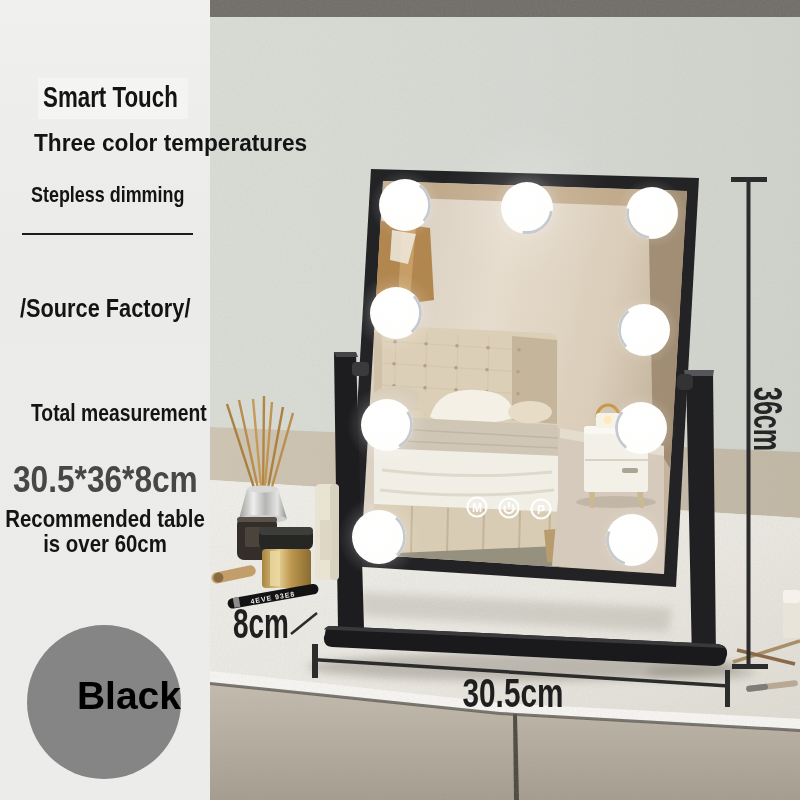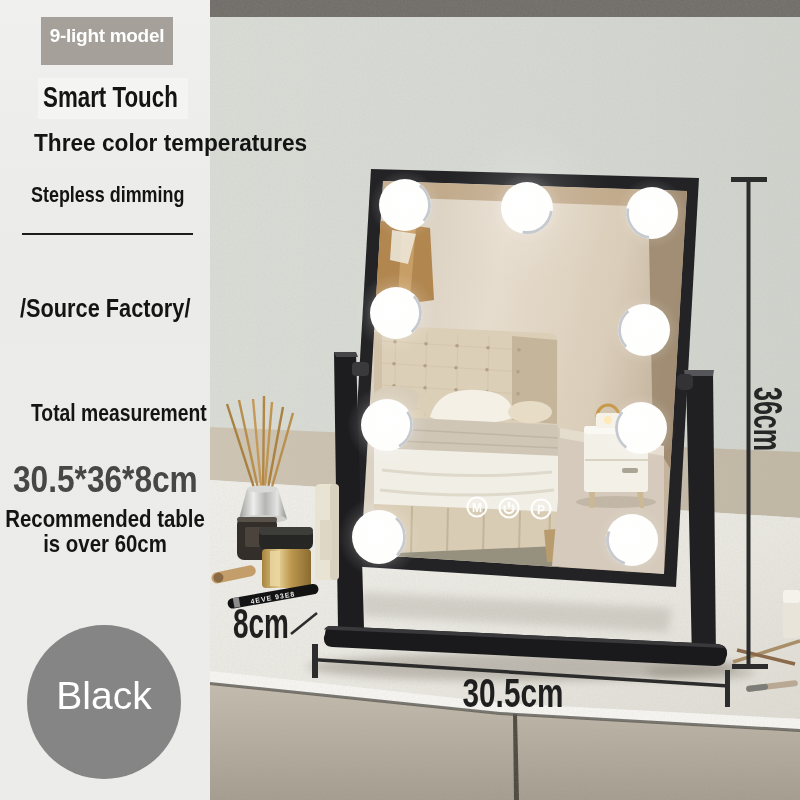--- a/index.html
+++ b/index.html
@@ -335,35 +335,34 @@
 
     <text x="513" y="707" font-size="40" font-weight="bold" fill="#1f1f1f" text-anchor="middle" textLength="101" lengthAdjust="spacingAndGlyphs">30.5cm</text>
 
     <text x="233" y="638" font-size="42" font-weight="bold" fill="#1f1f1f" textLength="56" lengthAdjust="spacingAndGlyphs">8cm</text>
 
     <line x1="291" y1="634" x2="317" y2="613" stroke="#2c2c2c" stroke-width="2.5"></line>
   </svg>
 
   <div class="abs" style="left:0;top:0;width:210px;height:800px;background:linear-gradient(180deg,#f0f0ee 0%,#ebebe9 30%,#ececea 100%);"></div>
 
-  <div class="abs" style="left:41px;top:17px;width:132px;height:48px;background:#a5a09a;color:#fff;font-weight:bold;font-size:19px;line-height:38px;text-align:center;letter-spacing:-0.3px;">9-light model</div>
 
   <div class="abs" style="left:38px;top:78px;width:150px;height:41px;background:#f4f4f2;"></div>
 
   <div class="abs txt" style="left:43px;top:83px;font-size:29px;line-height:29px;transform:scaleX(0.77);transform-origin:0 0;">Smart Touch</div>
 
   <div class="abs txt" style="left:34px;top:132px;font-size:23px;line-height:23px;transform:scaleX(0.985);transform-origin:0 0;">Three color temperatures</div>
 
   <div class="abs txt" style="left:31px;top:184px;font-size:22px;line-height:22px;transform:scaleX(0.815);transform-origin:0 0;">Stepless dimming</div>
 
   <div class="abs" style="left:22px;top:233px;width:171px;height:2px;background:#1c1c1c;"></div>
 
   <div class="abs txt" style="left:20px;top:296px;font-size:25px;line-height:25px;transform:scaleX(0.87);transform-origin:0 0;">/Source Factory/</div>
 
   <div class="abs txt" style="left:31px;top:401px;font-size:24px;line-height:24px;transform:scaleX(0.805);transform-origin:0 0;">Total measurement</div>
 
   <div class="abs txt" style="left:13px;top:461px;font-size:37px;line-height:37px;color:#474747;transform:scaleX(0.855);transform-origin:0 0;">30.5*36*8cm</div>
 
   <div class="abs txt" style="left:-20px;top:507px;width:250px;font-size:24px;line-height:24.5px;text-align:center;white-space:normal;transform:scaleX(0.85);transform-origin:125px 0;">Recommended table<br>is over 60cm</div>
 
-  <div class="abs" style="left:27px;top:625px;width:154px;height:154px;border-radius:50%;background:#858585;color:#ffffff;font-weight:normal;font-size:39px;line-height:141px;text-align:center;">Black</div>
+  <div class="abs" style="left:27px;top:625px;width:154px;height:154px;border-radius:50%;background:#858585;color:#000000;font-weight:bold;font-size:39px;line-height:141px;text-align:right;">Black</div>
 
 </div>
 
 </body></html>

